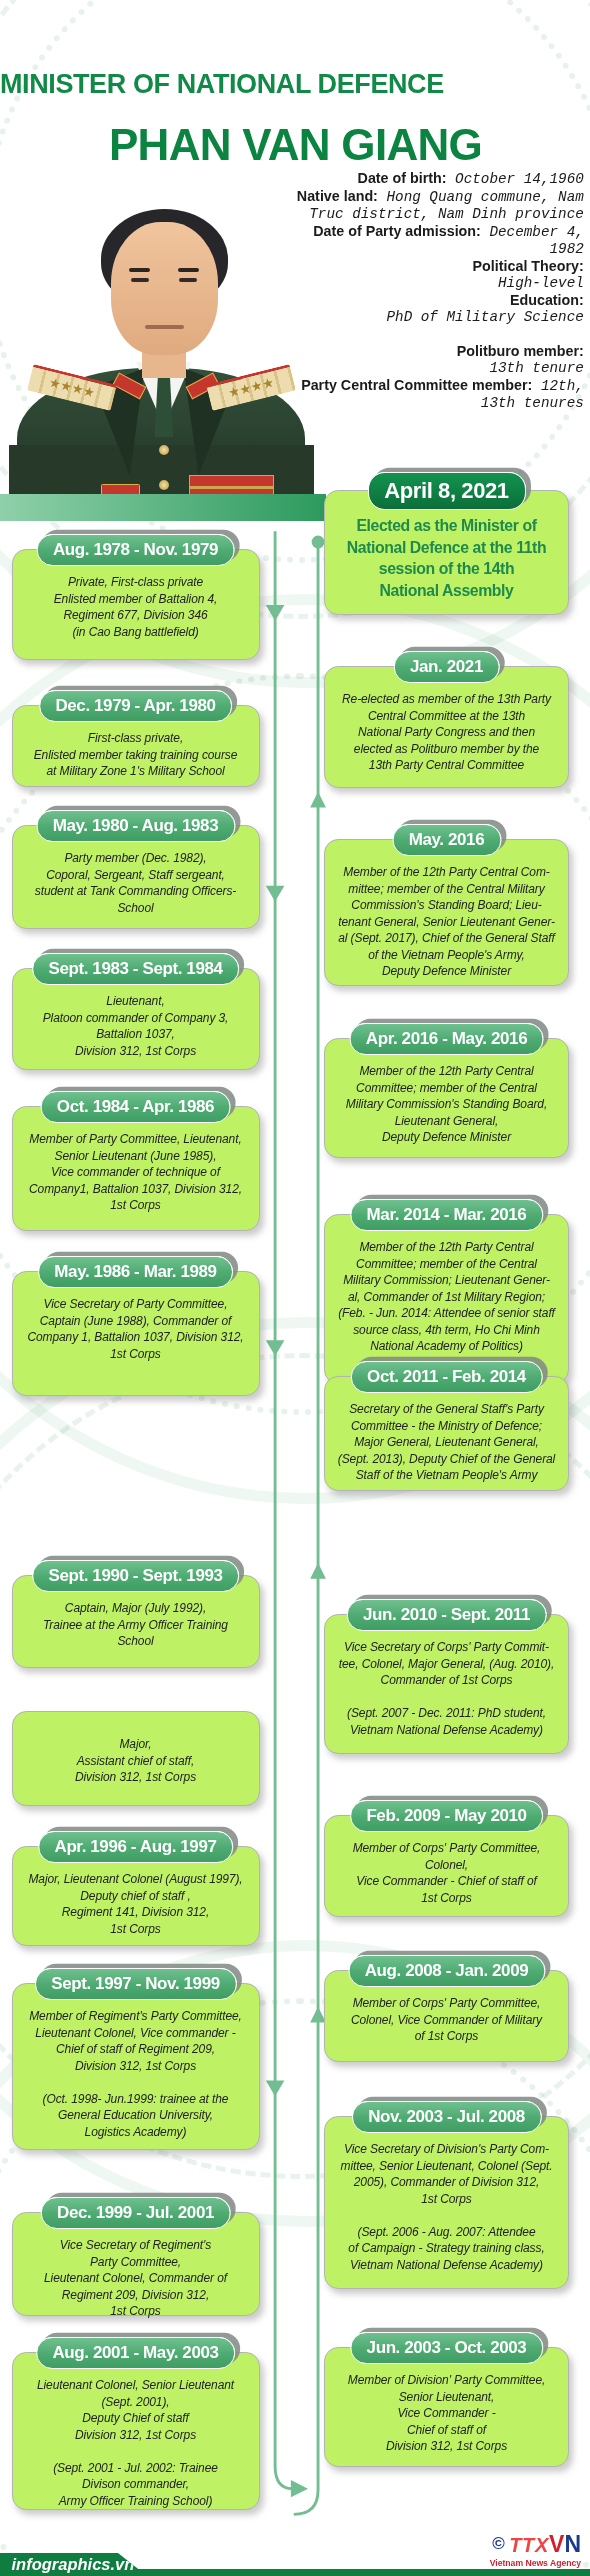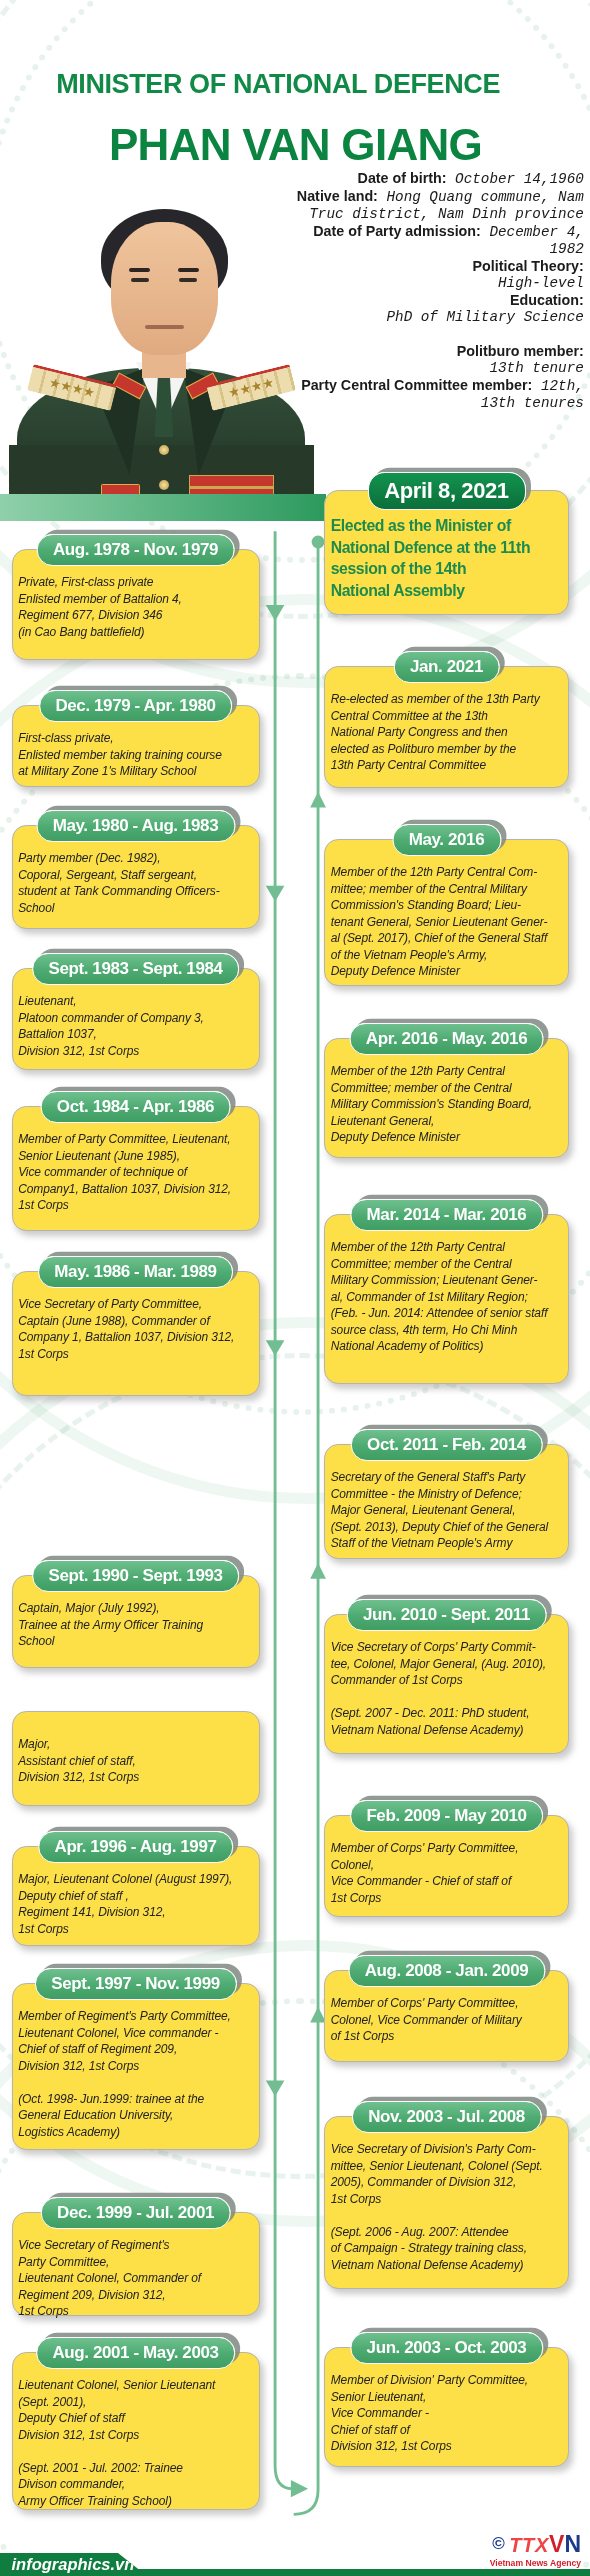--- a/index.html
+++ b/index.html
@@ -4,21 +4,21 @@
 <style>
   html,body{margin:0;padding:0;background:#ffffff;}
   #page{position:relative;width:591px;height:2576px;overflow:hidden;
         font-family:"Liberation Sans","DejaVu Sans",sans-serif;background:#ffffff;}
   
   .ring{position:absolute;border-radius:50%;pointer-events:none;}
   .r-solid{border:11.5px solid rgba(30,138,77,.07);}
   .r-dash{border:5.7px dashed rgba(30,138,77,.10);}
   .r-dot{border:6.4px dotted rgba(30,138,77,.11);}
   
-  .h-title{position:absolute;top:69px;left:0;width:500px;text-align:right;
+  .h-title{position:absolute;top:69px;left:0;width:500px;text-align:left;
            font-size:27px;font-weight:bold;color:#128a47;letter-spacing:-0.4px;}
   .h-name{position:absolute;top:120px;left:0;width:591px;text-align:center;
           font-size:44px;font-weight:bold;color:#0c8441;letter-spacing:-0.7px;}
   
   .photo{position:absolute;left:8.6px;top:209px;width:305px;height:285px;overflow:hidden;}
   .photo *{position:absolute;}
   .hair{left:92px;top:0;width:127px;height:100px;background:#27262b;border-radius:50% 50% 46% 46%;}
   .face{left:102px;top:13px;width:107px;height:133px;border-radius:46% 46% 42% 42%;
         background:linear-gradient(#f0c59d,#e0aa80);}
   .eye{width:18.6px;height:4.3px;background:#342a26;border-radius:2.1px;top:69px;}
@@ -48,23 +48,23 @@
            background:repeating-linear-gradient(#c5372c 0 10px,#caa94e 10px 13px);}
   .divider{position:absolute;left:0;top:494px;width:326px;height:27px;
            background:linear-gradient(90deg,#8fd0aa,#2c9a5d);}
   
   .info{position:absolute;top:170px;right:7.2px;width:322px;text-align:right;
         font-size:14.3px;line-height:16.5px;color:#1b1b1b;}
   .info .lbl{font-weight:bold;font-style:normal;}
   .info .val{font-style:italic;font-family:Liberation Mono, monospace;}
   .info .mt{margin-top:17px;}
   
-  .tbox{position:absolute;background:#fde047;border:1.1px solid #b3b3b3;border-radius:14.3px;
+  .tbox{position:absolute;background:#bef264;border:1.1px solid #b3b3b3;border-radius:14.3px;
         box-shadow:3.6px 5px 6.4px rgba(110,110,110,.35);box-sizing:border-box;
-        padding:24px 5.7px 5.7px;}
+        padding:24px 5.7px 5.7px;text-align:center;}
   .tbox.left{left:11.5px;width:248px;}
   .tbox.right{left:324px;width:245px;}
   .badge{position:absolute;top:-15.8px;left:50%;transform:translateX(-50%);
          background:linear-gradient(180deg,#6fc08e 0%,#4daa71 55%,#3f9e63 100%);
          color:#ffffff;font-weight:bold;font-size:17px;letter-spacing:-0.4px;
          padding:5px 15.8px;border-radius:17px;white-space:nowrap;border:1.4px solid #fdfdfd;
          box-shadow:5px -4.3px 0 rgba(128,136,131,.85);}
   .badge.dark{background:linear-gradient(180deg,#12934f,#0b6f3a);font-size:22px;top:-18.6px;}
   .btext{white-space:pre-line;font-style:italic;font-size:12px;line-height:16.5px;
          color:#222222;letter-spacing:-0.1px;}
@@ -286,21 +286,21 @@
   <div class="tbox right" style="top:1214px;height:170px;">
     <div class="badge">Mar. 2014 - Mar. 2016</div>
     <div class="btext">Member of the 12th Party Central
 Committee; member of the Central
 Military Commission; Lieutenant Gener-
 al, Commander of 1st Military Region;
 (Feb. - Jun. 2014: Attendee of senior staff
 source class, 4th term, Ho Chi Minh
 National Academy of Politics)</div>
   </div>
-  <div class="tbox right" style="top:1444px;height:115px;">
+  <div class="tbox right" style="top:1376px;height:115px;">
     <div class="badge">Oct. 2011 - Feb. 2014</div>
     <div class="btext">Secretary of the General Staff's Party
 Committee - the Ministry of Defence;
 Major General, Lieutenant General,
 (Sept. 2013), Deputy Chief of the General
 Staff of the Vietnam People's Army</div>
   </div>
   <div class="tbox right" style="top:1614px;height:140px;">
     <div class="badge">Jun. 2010 - Sept. 2011</div>
     <div class="btext">Vice Secretary of Corps' Party Commit-

